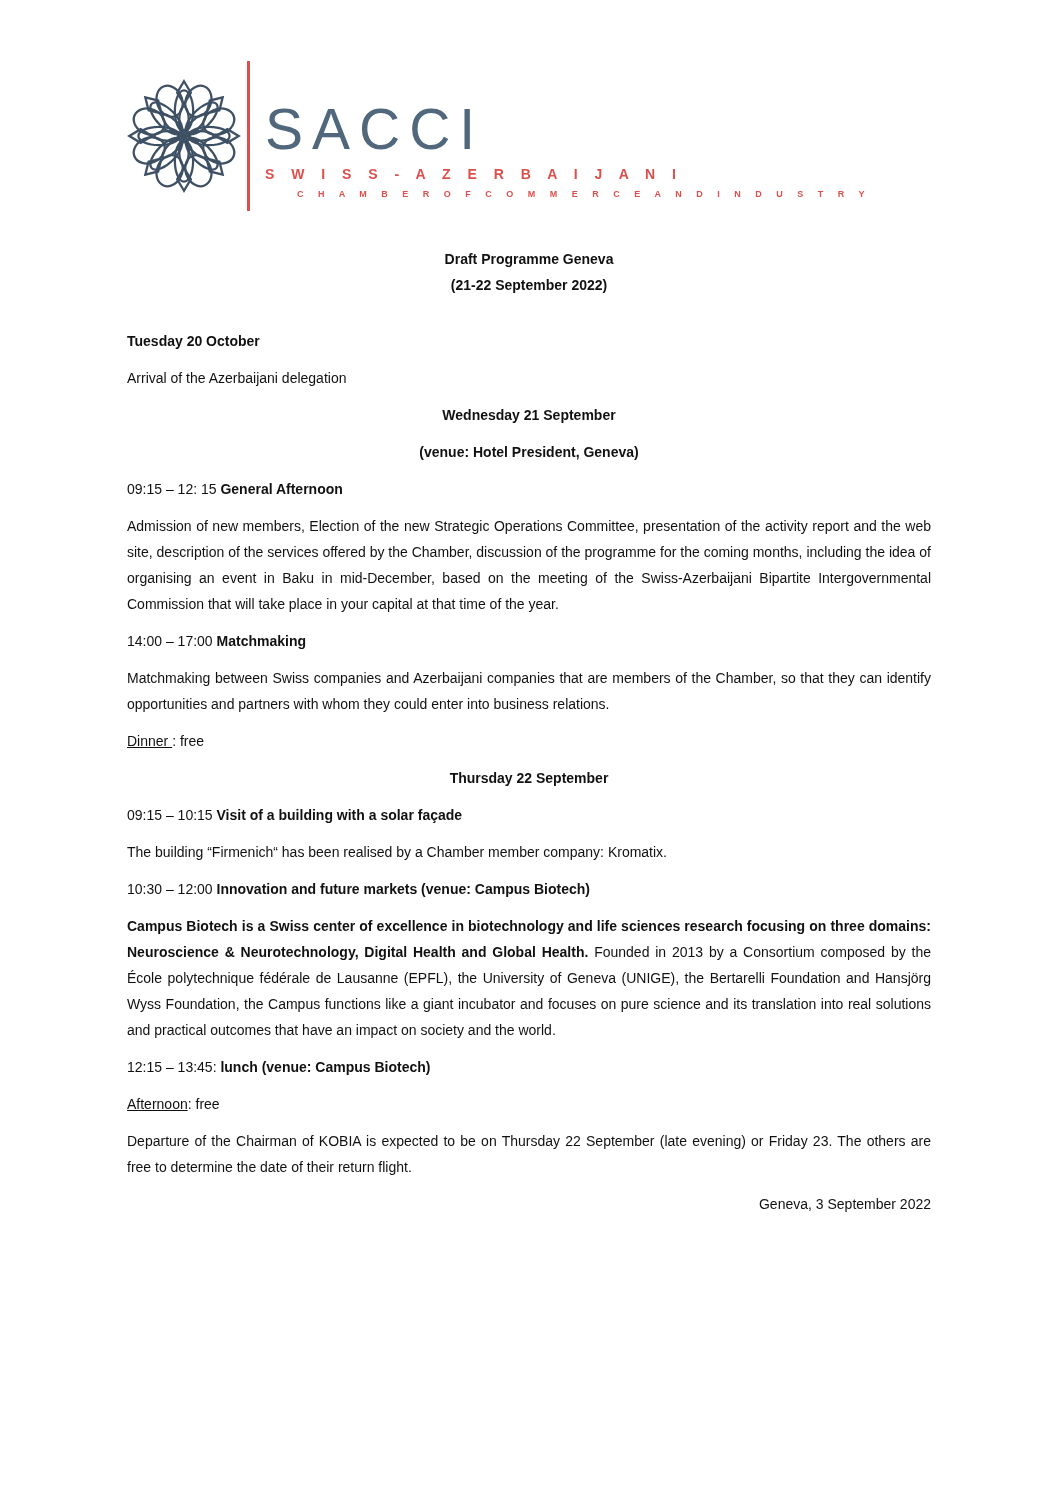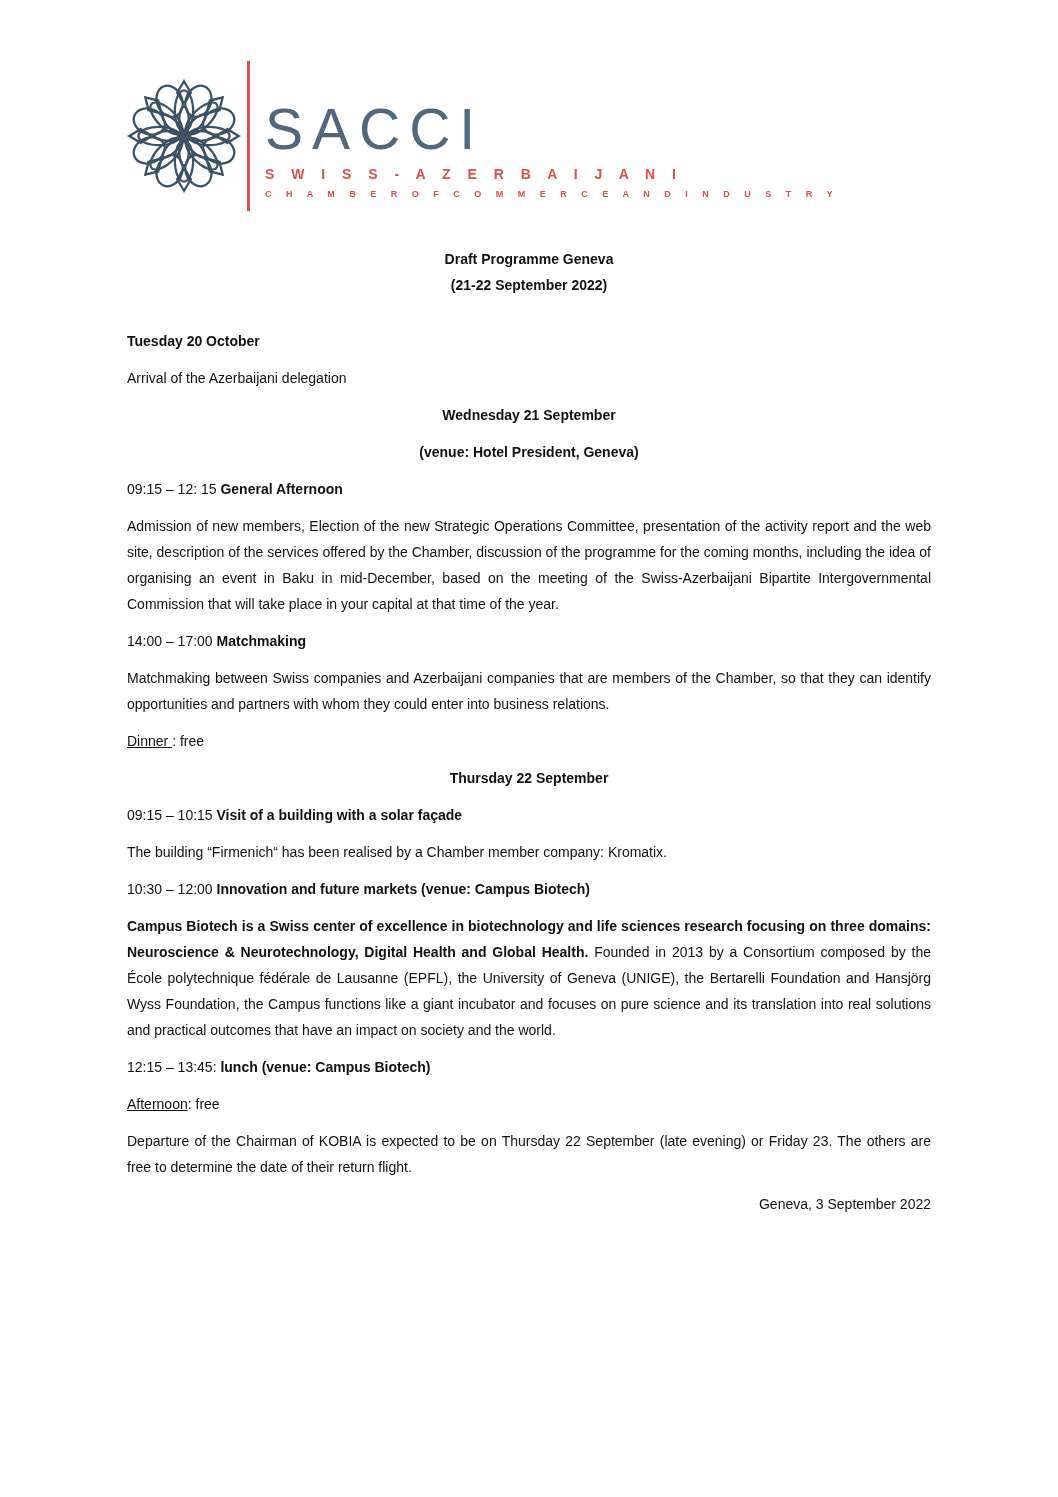--- a/index.html
+++ b/index.html
@@ -58,20 +58,21 @@
     font-weight: bold;
     color: #dd4f4c;
     letter-spacing: 6.5px;
   }
   .logo-sub2 {
     margin-top: 7px;
     font-size: 9px;
     font-weight: bold;
     color: #dd4f4c;
     letter-spacing: 6px;
+    margin-left: 32px;
   }
   
   .doc {
     font-size: 14px;
     line-height: 26px;
   }
   .doc p {
     margin: 0 0 11px 0;
   }
   .center { text-align: center; }

